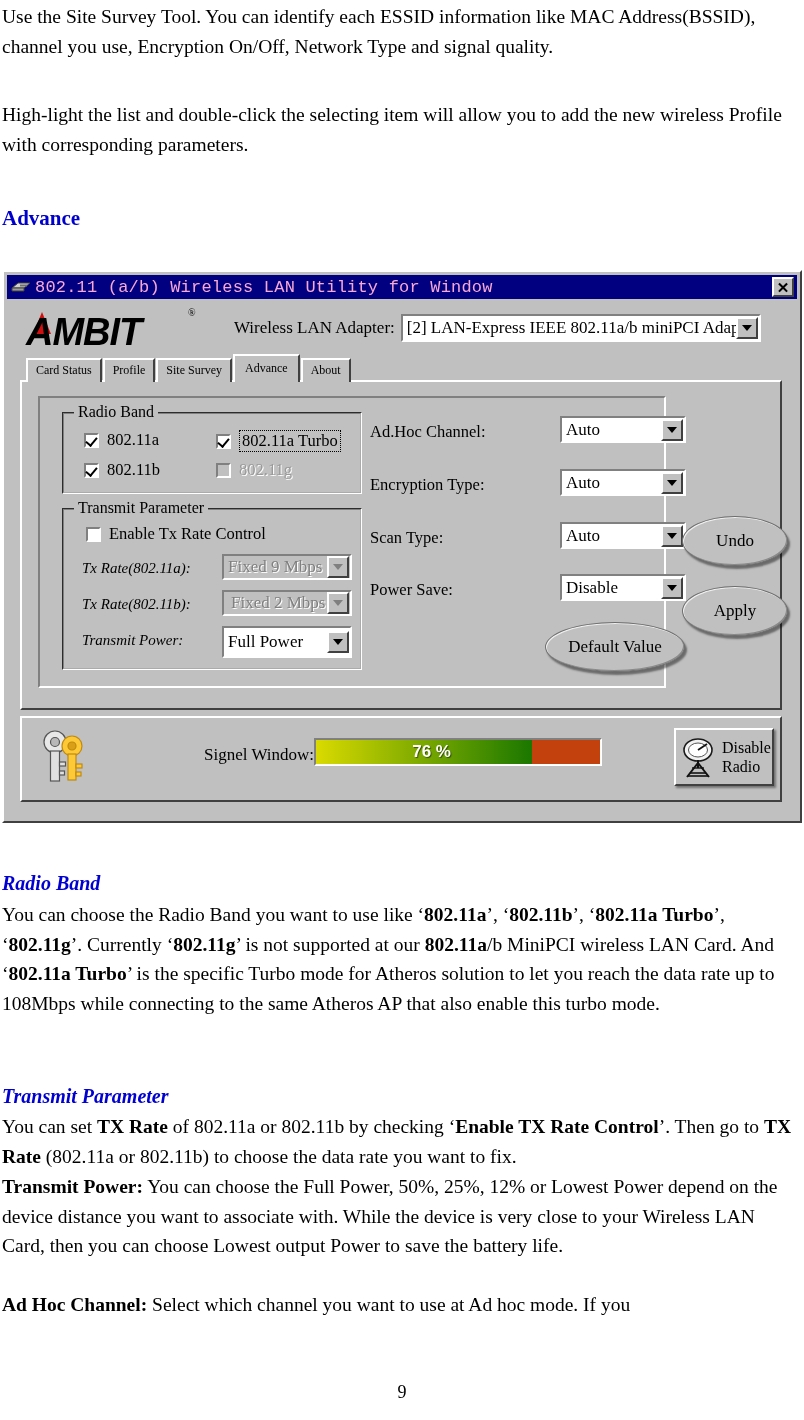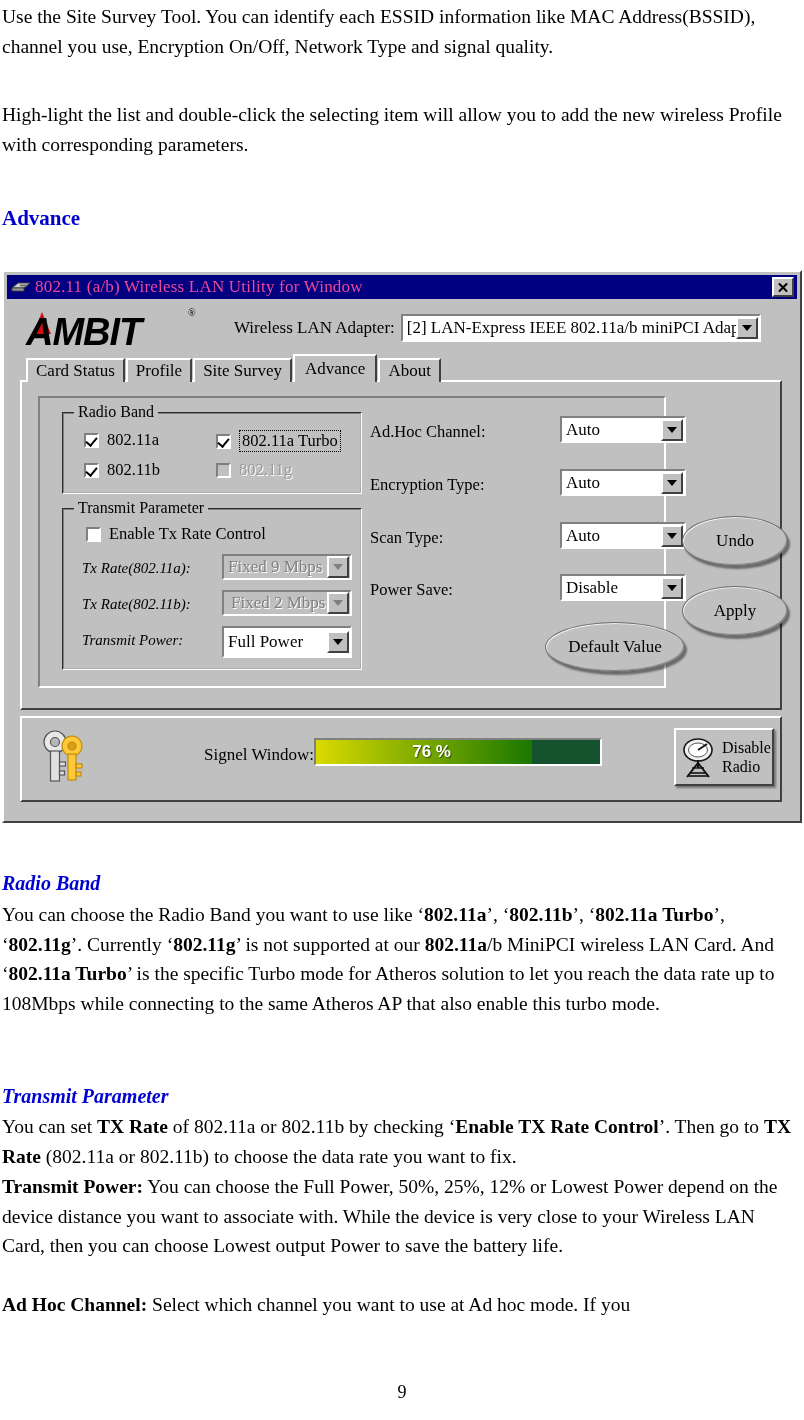--- a/index.html
+++ b/index.html
@@ -85,23 +85,23 @@
     padding: 0 2px;
     box-sizing: border-box;
   }
   .title-icon {
     width: 20px; height: 16px;
     margin: 0 4px 0 2px;
     position: relative;
     flex: 0 0 auto;
   }
   .title-text {
-    color: #ec4899;
+    color: #f9a8d4;
     font-size: 17px;
-    font-family: Liberation Serif, serif;
+    font-family: Liberation Mono, monospace;
     letter-spacing: 0.2px;
     white-space: nowrap;
     flex: 1 1 auto;
   }
   .close-btn {
     width: 22px; height: 20px;
     background: #c0c0c0;
     border-top: 2px solid #ffffff;
     border-left: 2px solid #ffffff;
     border-right: 2px solid #404040;
@@ -219,21 +219,21 @@
     align-items: flex-end;
     z-index: 4;
   }
   .tab {
     background: #c0c0c0;
     border-top: 2px solid #ffffff;
     border-left: 2px solid #ffffff;
     border-right: 2px solid #404040;
     box-sizing: border-box;
     padding: 1px 8px 2px 8px;
-    font-size: 17px;
+    font-size: 12px;
     height: 24px;
     display: flex; align-items: center;
     margin-right: 1px;
     white-space: nowrap;
   }
   .tab.active {
     height: 28px;
     margin-top: -4px;
     position: relative;
     z-index: 6;
@@ -375,21 +375,21 @@
   }
   .signal-label {
     position: absolute;
     left: 182px; top: 27px;
     font-size: 17px;
   }
   .progress {
     position: absolute;
     left: 292px; top: 20px;
     width: 288px; height: 28px;
-    background: #14532d;
+    background: #c2410c;
     border-top: 2px solid #808080;
     border-left: 2px solid #808080;
     border-right: 2px solid #ffffff;
     border-bottom: 2px solid #ffffff;
     box-sizing: border-box;
   }
   .progress-fill {
     position: absolute;
     left: 0; top: 0;
     height: 100%;

